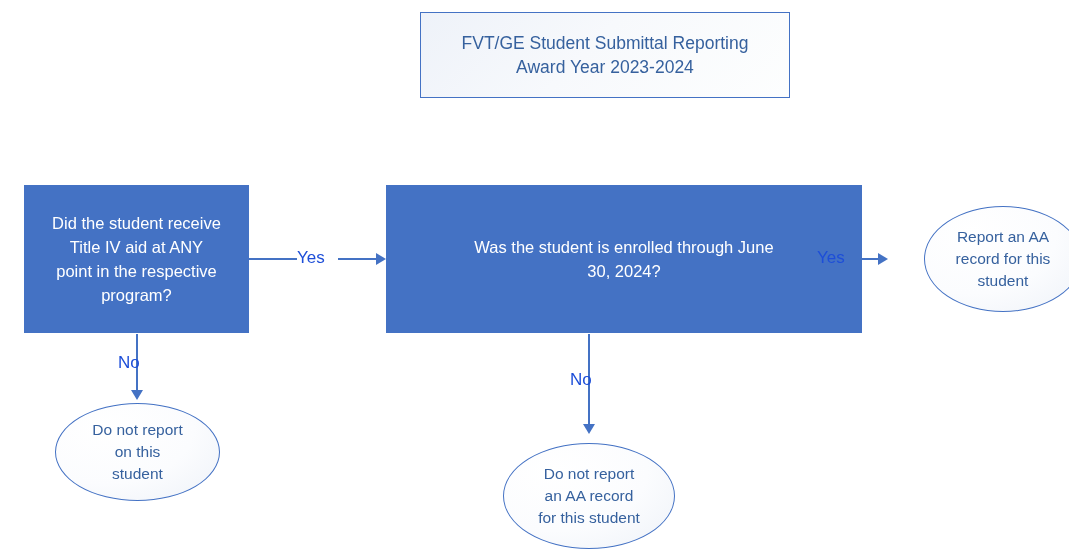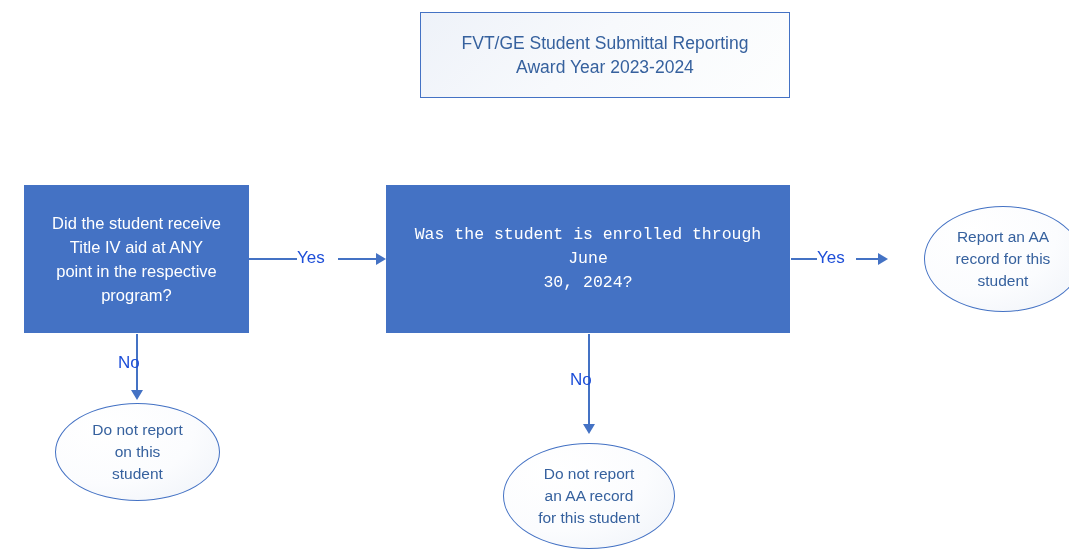--- a/index.html
+++ b/index.html
@@ -52,21 +52,21 @@
   }
   .proc-text {
     color: #ffffff;
     font-size: 16.5px;
     line-height: 24px;
     text-align: center;
     white-space: pre-line;
     padding: 0 8px;
   }
   #box-titleiv { left: 24px;  top: 185px; width: 225px; height: 148px; }
-  #box-enrolled { left: 386px; top: 185px; width: 404px; height: 148px; font-family: Liberation Mono, monospace; }
+  #box-enrolled { left: 386px; top: 185px; width: 476px; height: 148px; }
 
   
   .ellipse {
     position: absolute;
     box-sizing: border-box;
     border: 1.3px solid #4472C4;
     border-radius: 50%;
     background: radial-gradient(ellipse at 30% 25%, #ffffff 0%, #fbfcfe 55%, #eef2f8 100%);
     display: flex;
     align-items: center;

